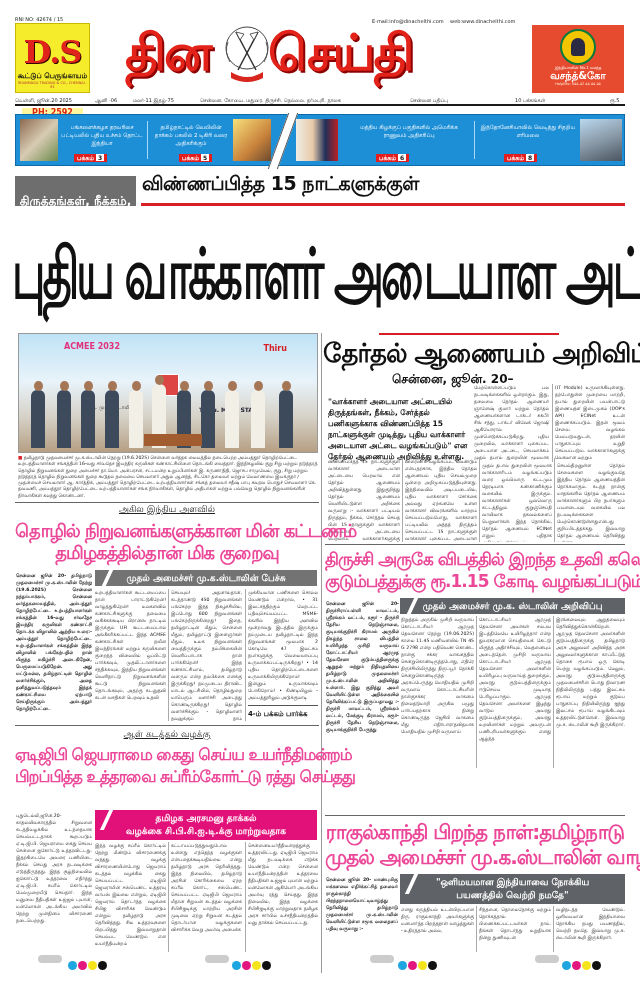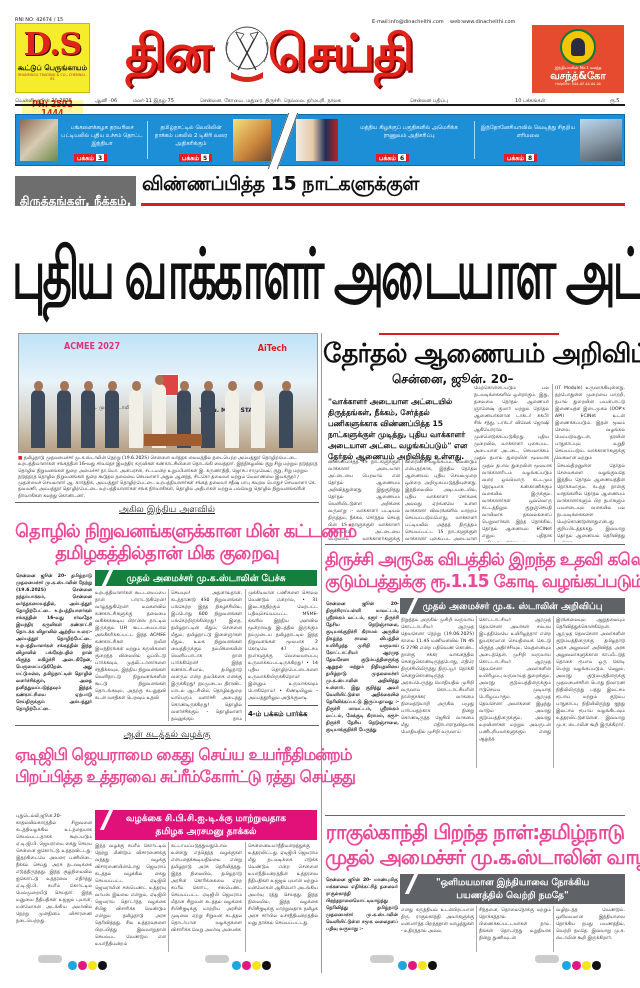--- a/index.html
+++ b/index.html
@@ -3,21 +3,21 @@
 <meta charset="utf-8">
 <style>
   * { box-sizing: border-box; margin: 0; padding: 0; }
   html, body { width: 640px; height: 988px; background: #fff; overflow: hidden; }
   body { font-family: "DejaVu Sans", sans-serif; color: #111; position: relative; }
   .abs { position: absolute; }
 
   
   .rni { left: 15px; top: 16px; font-size: 5px; color: #222; }
   .ds-ad { left: 15px; top: 23px; width: 75px; height: 70px; background: #f5ec2c; border: 1px solid #c9b700; text-align: center; }
-  .ds-logo { font-family: "DejaVu Serif", serif; font-weight: 900; font-size: 32px; color: #e0241b; line-height: 40px; text-shadow: 1px 1px 0 #300; letter-spacing: -1px; }
+  .ds-logo { font-family: "DejaVu Serif", serif; font-weight: 900; font-size: 32px; color: #e0241b; line-height: 40px; text-shadow: 1px 1px 0 #300; letter-spacing: -1px; margin-top: 8px; }
   .ds-sub { font-size: 7px; font-weight: bold; color: #111; }
   .ds-co { font-size: 3.5px; color: #b33; }
   .ds-ph { font-size: 8px; font-weight: bold; color: #e0241b; background: #fff7a0; margin: 19px 6px 0; }
 
   .title-left, .title-right { top: 18px; font-family: Liberation Serif, serif; font-weight: 900; color: #e32219; font-size: 50px; line-height: 70px; text-shadow: 2px 2px 0 #8b0000; letter-spacing: -2px; text-align: right; }
   .title-left { left: 125px; }
   .title-right { left: 268px; }
   .emblem { left: 222px; top: 22px; width: 50px; height: 62px; }
 
   .contact { left: 372px; top: 18px; font-size: 5px; color: #222; white-space: nowrap; }
@@ -152,22 +152,22 @@
     <div class="thumb" style="left:104px;width:42px;background:linear-gradient(160deg,#b9d8ef,#8a9aa8 50%,#4a5560)"></div>
   </div>
 </div>
 
 <div class="abs kicker-box">திருத்தங்கள், நீக்கம், சேர்த்தல் பணிகள் மேற்கொள்ளப்படும்</div>
 <div class="abs kicker-main">விண்ணப்பித்த 15 நாட்களுக்குள்</div>
 <div class="abs red-rule"></div>
 <div class="abs lead-head">புதிய வாக்காளர் அடையாள அட்டை வழங்கப்படும்</div>
 
 <div class="abs photo">
-  <div class="banner-l">ACMEE 2027</div>
-  <div class="banner-r">AiTech</div>
+  <div class="banner-l">ACMEE 2032</div>
+  <div class="banner-r">Thiru</div>
   <div class="portrait"></div>
   <div class="name1">திரு. மு.க. ஸ்டாலின்</div>
   <div class="name2">Thiru. M. K. STALIN</div>
   <div class="person" style="left:12px"></div>
   <div class="person" style="left:38px"></div>
   <div class="person" style="left:62px"></div>
   <div class="person" style="left:86px"></div>
   <div class="person white" style="left:110px"></div>
   <div class="person white" style="left:133px;height:64px"></div>
   <div class="person" style="left:158px"></div>
@@ -196,37 +196,37 @@
 <div class="col" style="left:557px;top:462px;width:68px;height:80px">செயல்திறனுள்ள தேர்தல் சேவைகளை வழங்குவதே இந்திய தேர்தல் ஆணையத்தின் நோக்கமாகும். கடந்த நான்கு மாதங்களில் தேர்தல் ஆணையம் வாக்காளர்களும் பிற நபர்களும் பயனடையும் வகையில் பல நடவடிக்கைகளை மேற்கொண்டுள்ளதுஎன்பது குறிப்பிடத்தக்கது. இவ்வாறு தேர்தல் ஆணையம் தெரிவித்து உள்ளது.</div>
 
 <div class="vline" style="left:321px;top:333px;height:640px;background:#999"></div>
 
 <div class="hr" style="left:15px;top:502px;width:304px"></div>
 <div class="section-kicker" style="left:15px;top:504px;width:304px">அகில இந்திய அளவில்</div>
 <div class="big-head" style="left:15px;top:520px;width:304px;font-size:18px;line-height:22px">தொழில் நிறுவனங்களுக்கான மின் கட்டணம்</div>
 <div class="big-head" style="left:15px;top:542px;width:304px;font-size:18px;line-height:22px">தமிழகத்தில்தான் மிக குறைவு</div>
 
 <div class="col" style="left:16px;top:572px;width:76px;height:148px;font-weight:bold">சென்னை ஜூன் 20- தமிழ்நாடு முதலமைச்சர் மு.க.ஸ்டாலின் நேற்று (19.6.2025) சென்னை நந்தம்பாக்கம், சென்னை வர்த்தகமையத்தில், அம்பத்தூர் தொழிற்பேட்டை உற்பத்தியாளர்கள் சங்கத்தின் 16-வது சர்வதேச இயந்திர கருவிகள் கண்காட்சி தொடக்க விழாவில் ஆற்றிய உரை:- அம்பத்தூர் தொழிற்பேட்டை உற்பத்தியாளர்கள் சங்கத்தின் இந்த விழாவில் பங்கேற்பதில் நான் மிகுந்த மகிழ்ச்சி அடைகிறேன், பெருமைப்படுகிறேன். அது மட்டுமல்ல, தமிழ்நாட்டின் தொழில் வளர்ச்சிக்கும், அதை தனித்துவப்படுத்தவும் இந்தக் கண்காட்சியை ஏற்பாடு செய்திருக்கும் அம்பத்தூர் தொழிற்பேட்டை</div>
-<div class="slash-bar" style="left:95px;top:570px;width:222px;background:#15803d"><span>முதல் அமைச்சர் மு.க.ஸ்டாலின் பேச்சு</span></div>
+<div class="slash-bar" style="left:95px;top:570px;width:222px;background:#737373"><span>முதல் அமைச்சர் மு.க.ஸ்டாலின் பேச்சு</span></div>
 <div class="col" style="left:95px;top:589px;width:71px;height:132px">உற்பத்தியாளர்கள் கூட்டமைப்பை நான் பாராட்டுகிறேன்! வாழ்த்துகிறேன்! உலகளவில் கண்காட்சிகளுக்கு தலைமை வகிக்கக்கூடிய பிரான்ஸ் நாட்டில் இருக்கும் UFI கூட்டமைப்பால் அங்கீகரிக்கப்பட்ட இந்த ACMEE கண்காட்சிகள் நவீன இயந்திரங்கள் மற்றும் கருவிகளை குறைந்த விலையில் ஒப்பிட்டு பார்க்கவும், முதலீட்டாளர்களை சந்திக்கவும், இந்திய நிறுவனங்கள் வெளிநாட்டு நிறுவனங்களின் கூட்டு நிறுவனங்கள் தொடங்கவும், அதற்கு கடனுதவி கடன் வசதிகள் பெறவும் உதவி</div>
 <div class="colrule" style="left:168px;top:589px;height:132px"></div>
 <div class="col" style="left:171px;top:589px;width:71px;height:132px">செய்யும்! அதனால்தான், கடந்தாண்டு 450 நிறுவனங்கள் பங்கேற்ற இந்த நிகழ்ச்சியில், இப்போது 600 நிறுவனங்கள் பங்கேற்றிருக்கின்றது! இதை, தமிழ்நாட்டின் மீதும், சென்னை மீதும், தமிழ்நாட்டு இளைஞர்கள் மீதும், உலக நிறுவனங்கள் வைத்திருக்கும் நம்பிக்கையின் வெளிப்பாடாக நான் பார்க்கிறேன்! இந்த கண்காட்சியால், தமிழ்நாடு வளரும் என்ற நம்பிக்கை எனக்கு இருக்கிறது! நம்முடைய திராவிட மாடல் ஆட்சியில், தொழில்துறை மாபெரும் வளர்ச்சி அடைந்து கொண்டிருக்கிறது! தொழில் வளர்ச்சிக்கும் - தொழிலாளர் நலனுக்கும் நாம் செய்திருக்கக்கூடிய</div>
 <div class="colrule" style="left:245px;top:589px;height:132px"></div>
 <div class="col" style="left:248px;top:589px;width:70px;height:112px">முக்கியமான பணிகளை சொல்ல வேண்டும் என்றால், • 31 இலட்சத்திற்கும் மேற்பட்ட பதிவுசெய்யப்பட்ட MSME-க்களில் இந்திய அளவில் மூன்றாவது இடத்தில் இருக்கும் நம்முடைய தமிழ்நாட்டில் இந்த நிறுவனங்கள் மூலமாக 2 கோடியே 47 இலட்சம் நபர்களுக்கு வேலைவாய்ப்பு உருவாக்கப்பட்டிருக்கிறது! • 14 புதிய தொழிற்பேட்டைகளை உருவாக்கியிருக்கிறோம்! இன்னும் உருவாக்கவும் போகிறோம்! • கிண்டியிலும் - அம்பத்தூரிலும் அடுக்குமாடி</div>
 <div class="see-more" style="left:248px;top:705px;width:70px">4-ம் பக்கம் பார்க்க</div>
 
 <div class="hr" style="left:15px;top:725px;width:304px"></div>
 <div class="section-kicker" style="left:15px;top:729px;width:304px">ஆள் கடத்தல் வழக்கு</div>
 <div class="big-head" style="left:15px;top:744px;width:304px;font-size:16px;line-height:22px">ஏடிஜிபி ஜெயராமை கைது செய்ய உயர்நீதிமன்றம்</div>
 <div class="big-head" style="left:15px;top:766px;width:304px;font-size:16px;line-height:22px">பிறப்பித்த உத்தரவை சுப்ரீம்கோர்ட்டு ரத்து செய்தது</div>
 
 <div class="col" style="left:16px;top:812px;width:76px;height:140px">புதுடெல்லி,ஜூன்.20- காதல்விவகாரத்தில் சிறுவனை கடத்திவழக்கில் உடந்தையாக செயல்பட்டதாகக் கூறப்படும் ஏ.டி.ஜி.பி. ஜெயராமை கைது செய்ய சென்னை ஐகோர்ட்டு உத்தரவிட்டது. இதற்கிடையே அவரை பணியிடை நீக்கம் செய்து அரசு நடவடிக்கை எடுத்திருந்தது. இந்த சூழ்நிலையில் ஐகோர்ட்டு உத்தரவை எதிர்த்து ஏ.டி.ஜி.பி. சுப்ரீம் கோர்ட்டில் மேல்முறையீடு செய்தார். இந்த மனுவை நீதிபதிகள் உஜ்ஜல் புயான், மன்மோகன் அடங்கிய அமர்வில் நேற்று முன்தினம் விசாரணை நடைபெற்றது.</div>
 <div class="slash-bar" style="left:95px;top:810px;width:222px;height:30px;line-height:13px;padding-top:2px;background:#e2117a">
+  <div>தமிழக அரசமனு தாக்கல்</div>
   <div>வழக்கை சி.பி.சி.ஐ.டி.க்கு மாற்றுவதாக</div>
-  <div>தமிழக அரசமனு தாக்கல்</div>
 </div>
 <div class="col" style="left:95px;top:842px;width:71px;height:110px">இந்த வழக்கு சுப்ரீம் கோர்ட்டில் நேற்று மீண்டும் விசாரணைக்கு வந்தது. வழக்கு விசாரணையின்போது ஜெயராம் கடத்தல் வழக்கில் கைது செய்யப்பட்ட ஏடிஜிபி ஜெயராமின் சஸ்பெண்ட் உத்தரவு வாபஸ் இல்லை என்றும், ஏடிஜிபி ஜெயராம் தொடர்ந்த வழக்கை சிபிஐ விசாரிக்க வேண்டும் என்றும் தமிழ்நாடு அரசு தெரிவித்தது. சில உத்தரவுகளை பிறப்பித்து இவ்வாறுதான் செயல்பட வேண்டும் என உயர்நீதிமன்றம்</div>
 <div class="colrule" style="left:168px;top:842px;height:110px"></div>
 <div class="col" style="left:171px;top:842px;width:71px;height:110px">கட்டாயப்படுத்துவதுபோல உள்ளது எந்தெந்த வழக்குகள் என்பதைக்கூடியதில்லை என்று தமிழ்நாடு அரசு தெரிவித்தது. இந்த நிலையில், தமிழ்நாடு அரசின் கோரிக்கையை ஏற்ற சுப்ரீம் கோர்ட், சஸ்பெண்ட் செய்யப்பட்ட ஏடிஜிபி ஜெயராம் மீதான சிறுவன் கடத்தல் வழக்கை சிபிசிஐடிக்கு மாற்றிய அரசின் முடிவை ஏற்று சிறுவன் கடத்தல் தொடர்பான வழக்குகளை விசாரிக்க வேறு அமர்வு அமைக்க</div>
 <div class="colrule" style="left:245px;top:842px;height:110px"></div>
 <div class="col" style="left:248px;top:842px;width:70px;height:110px">சென்னைஉயர்நீதிமன்றத்துக்கு உத்தரவிட்டது. ஏடிஜிபி ஜெயராம் மீது நடவடிக்கை எடுக்க வேண்டும் என்ற சென்னை உயர்நீதிமன்றத்தின் உத்தரவை நீதிபதிகள் உஜ்ஜல் புயான் மற்றும் மன்மோகன் ஆகியோர் அடங்கிய அமர்வு ரத்து செய்தது. இந்த நிலையில், இந்த வழக்கை சிபிசிஐடிக்கு மாற்றுவதாக தமிழக அரசு சார்பில் உச்சநீதிமன்றத்தில் மனு தாக்கல் செய்யப்பட்டது.</div>
 
 <div class="hr" style="left:325px;top:544px;width:300px"></div>
 <div class="big-head" style="left:325px;top:548px;width:300px;font-size:17px;line-height:22px">திருச்சி அருகே விபத்தில் இறந்த உதவி கலெக்டரின்</div>
 <div class="big-head" style="left:325px;top:570px;width:300px;font-size:17px;line-height:22px">குடும்பத்துக்கு ரூ.1.15 கோடி வழங்கப்படும்</div>

